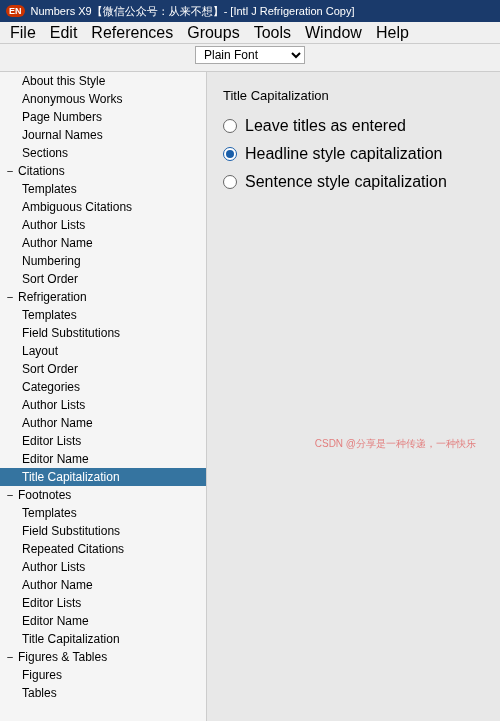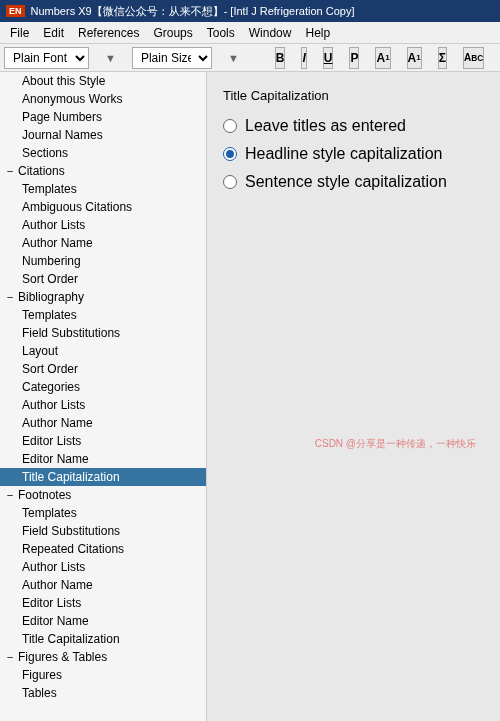--- a/index.html
+++ b/index.html
@@ -20,45 +20,46 @@
       align-items: center;
       gap: 6px;
       height: 22px;
     }
     .title-bar .en-logo {
       background: #cc3300;
       color: white;
       font-size: 9px;
       font-weight: bold;
       padding: 1px 3px;
-      border-radius: 0;
+      border-radius: 6px;
     }
     .menu-bar {
       background: #f0f0f0;
       border-bottom: 1px solid #ccc;
       display: flex;
       align-items: center;
       padding: 2px 4px;
       height: 22px;
       gap: 2px;
     }
     .menu-item {
       padding: 2px 6px;
-      font-size: 12px;
+      font-size: 16px;
       cursor: pointer;
       color: #000;
     }
     .toolbar {
       background: #f0f0f0;
       border-bottom: 1px solid #ccc;
       display: flex;
       align-items: center;
       padding: 2px 4px;
       height: 28px;
       gap: 16px;
+      flex-direction: column;
     }
     .toolbar-select {
       height: 22px;
       font-size: 12px;
       border: 1px solid #aaa;
       background: white;
       padding: 0 4px;
     }
     .toolbar-btn {
       height: 22px;
@@ -258,21 +259,21 @@
     </div>
     <div class="tree-item tree-child">
       <span>Numbering</span>
     </div>
     <div class="tree-item tree-child">
       <span>Sort Order</span>
     </div>
 
     <div class="tree-item tree-root">
       <span class="tree-collapse">–</span>
-      <span>Bibliography</span>
+      <span>Refrigeration</span>
     </div>
     <div class="tree-item tree-child">
       <span>Templates</span>
     </div>
     <div class="tree-item tree-child">
       <span>Field Substitutions</span>
     </div>
     <div class="tree-item tree-child">
       <span>Layout</span>
     </div>

